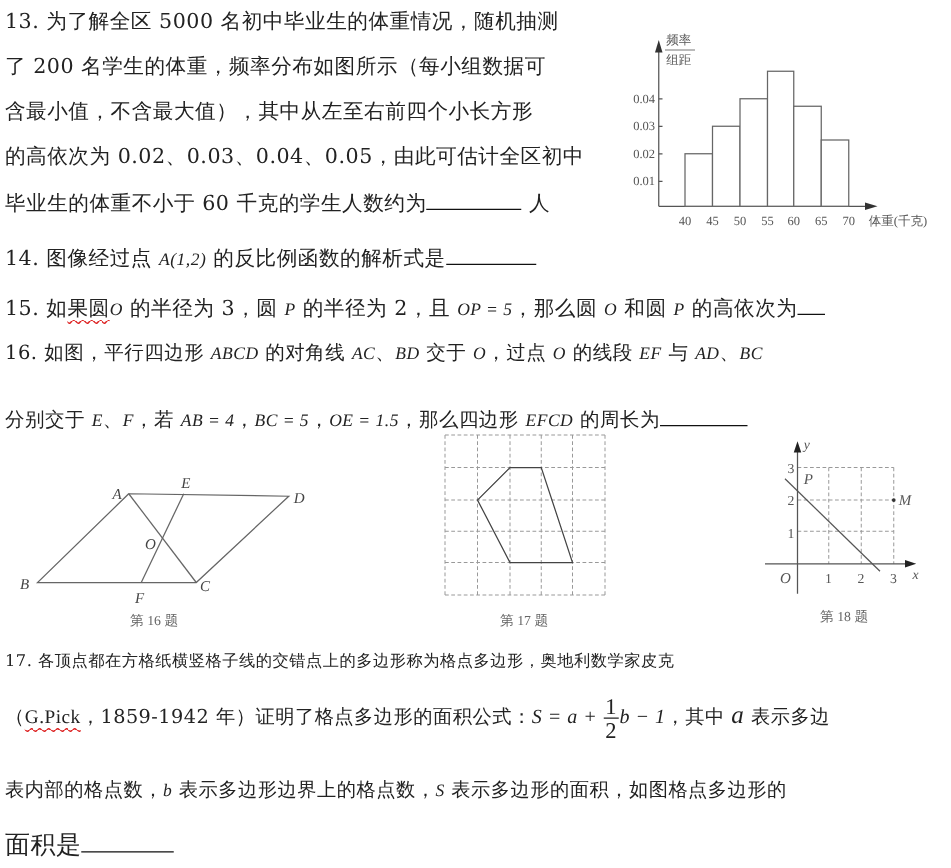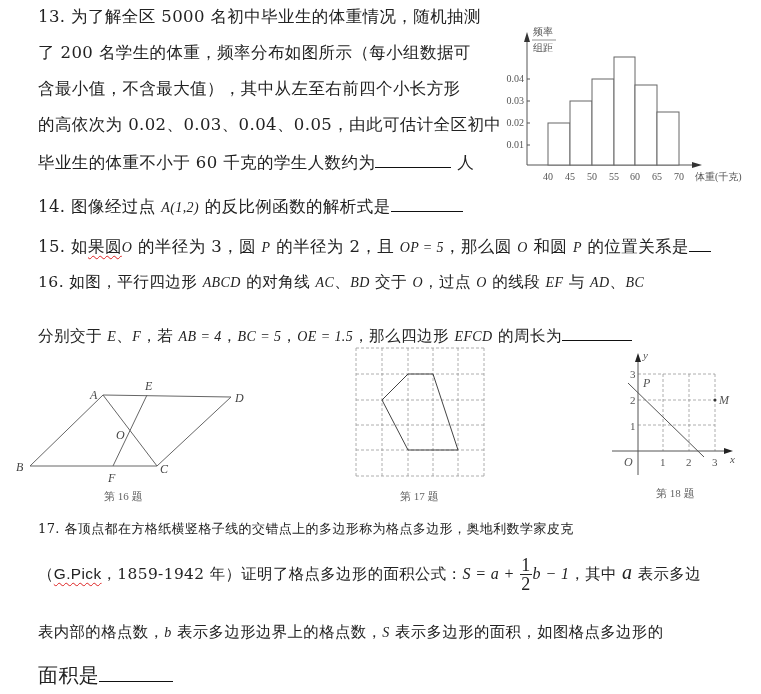--- a/index.html
+++ b/index.html
@@ -1,18 +1,18 @@
 <!DOCTYPE html>
 <html><head>
 <meta charset="utf-8">
 <style>
   html,body{margin:0;padding:0;background:#fff;}
   body{width:761px;height:694px;position:relative;overflow:hidden;
        font-family:"DejaVu Serif","Liberation Serif",serif;color:#222;}
-  .line{position:absolute;left:4px;font-size:16.5px;white-space:nowrap;letter-spacing:0.4px;margin-left:34px;}
+  .line{position:absolute;left:4px;font-size:16.5px;white-space:nowrap;letter-spacing:0.4px;}
   .it{font-family:"Liberation Serif",serif;font-style:italic;font-size:14px;}
   .blank{display:inline-block;border-bottom:1.3px solid #111;height:14px;vertical-align:baseline;}
   .wavy{text-decoration:underline wavy #d22;text-decoration-thickness:1px;text-underline-offset:3px;}
   svg text{font-family:"Liberation Serif",serif;}
   .frac{display:inline-block;vertical-align:middle;text-align:center;font-family:"Liberation Serif",serif;font-size:18px;line-height:18px;margin:0 1px;}
   .frac span{display:block;}
   .frac .num{border-bottom:1.2px solid #222;padding:0 1px;}
 </style>
 </head>
 <body>
@@ -67,21 +67,21 @@
   <text x="533" y="35" font-size="10" fill="#555">频率</text>
   <line x1="532" y1="40" x2="556" y2="40" stroke="#777" stroke-width="0.8"></line>
   <text x="533" y="51" font-size="10" fill="#555">组距</text>
 </svg>
 
 <div class="line" style="top:196px">
   <span>14. 图像经过点 </span><span class="it">A(1,2)</span><span> 的反比例函数的解析式是</span><span class="blank" style="width:72px"></span>
 </div>
 
 <div class="line" style="top:236px">
-  <span>15. 如</span><span class="wavy">果圆</span><span class="it">O</span><span> 的半径为 3，圆 </span><span class="it">P</span><span> 的半径为 2，且 </span><span class="it">OP = 5</span><span>，那么圆 </span><span class="it">O</span><span> 和圆 </span><span class="it">P</span><span> 的位置关系是</span><span class="blank" style="width:22px"></span>
+  <span>15. 如</span><span class="wavy">果圆</span><span class="it">O</span><span> 的半径为 3，圆 </span><span class="it">P</span><span> 的半径为 2，且 </span><span class="it">OP = 5</span><span>，那么圆 </span><span class="it">O</span><span> 和圆 </span><span class="it">P</span><span> 的高依次为</span><span class="blank" style="width:22px"></span>
 </div>
 
 <div class="line" style="top:272px;font-size:15.6px">
   <span>16. 如图，平行四边形 </span><span class="it">ABCD</span><span> 的对角线 </span><span class="it">AC</span><span>、</span><span class="it">BD</span><span> 交于 </span><span class="it">O</span><span>，过点 </span><span class="it">O</span><span> 的线段 </span><span class="it">EF</span><span> 与 </span><span class="it">AD</span><span>、</span><span class="it">BC</span>
 </div>
 <div class="line" style="top:326px;font-size:15.6px">
   <span>分别交于 </span><span class="it">E</span><span>、</span><span class="it">F</span><span>，若 </span><span class="it">AB = 4</span><span>，</span><span class="it">BC = 5</span><span>，</span><span class="it">OE = 1.5</span><span>，那么四边形 </span><span class="it">EFCD</span><span> 的周长为</span><span class="blank" style="width:70px"></span>
 </div>
 
 <svg width="300" height="170" style="position:absolute;left:0;top:340px" viewBox="0 340 300 170">
@@ -149,20 +149,20 @@
     <text x="660" y="466">1</text>
     <text x="686" y="466">2</text>
     <text x="712" y="466">3</text>
     <text x="730" y="463" font-style="italic">x</text>
   </g>
   <text x="656" y="497" font-size="11" fill="#666">第 18 题</text>
 </svg>
 
 <div class="line" style="top:520px;font-size:13px">17. 各顶点都在方格纸横竖格子线的交错点上的多边形称为格点多边形，奥地利数学家皮克</div>
 <div class="line" style="top:556px;font-size:15.4px">
-  <span>（</span><span class="wavy" style="font-family:Liberation Sans, sans-serif">G.Pick</span><span>，1859-1942 年）证明了格点多边形的面积公式：</span><span class="it" style="font-size:16px">S = a + </span><span class="frac"><span class="num">1</span><span>2</span></span><span class="it" style="font-size:16px">b − 1</span><span>，其中 </span><span class="it" style="font-size:20px">a</span><span> 表示多边</span>
+  <span>（</span><span class="wavy" style="font-family:Liberation Serif, serif">G.Pick</span><span>，1859-1942 年）证明了格点多边形的面积公式：</span><span class="it" style="font-size:16px">S = a + </span><span class="frac"><span class="num">1</span><span>2</span></span><span class="it" style="font-size:16px">b − 1</span><span>，其中 </span><span class="it" style="font-size:20px">a</span><span> 表示多边</span>
 </div>
 <div class="line" style="top:622px;font-size:15.4px">
   <span>表内部的格点数，</span><span class="it">b</span><span> 表示多边形边界上的格点数，</span><span class="it">S</span><span> 表示多边形的面积，如图格点多边形的</span>
 </div>
 <div class="line" style="top:662px;font-size:20px">
   <span>面积是</span><span class="blank" style="width:74px"></span>
 </div>
 
 </body></html>

